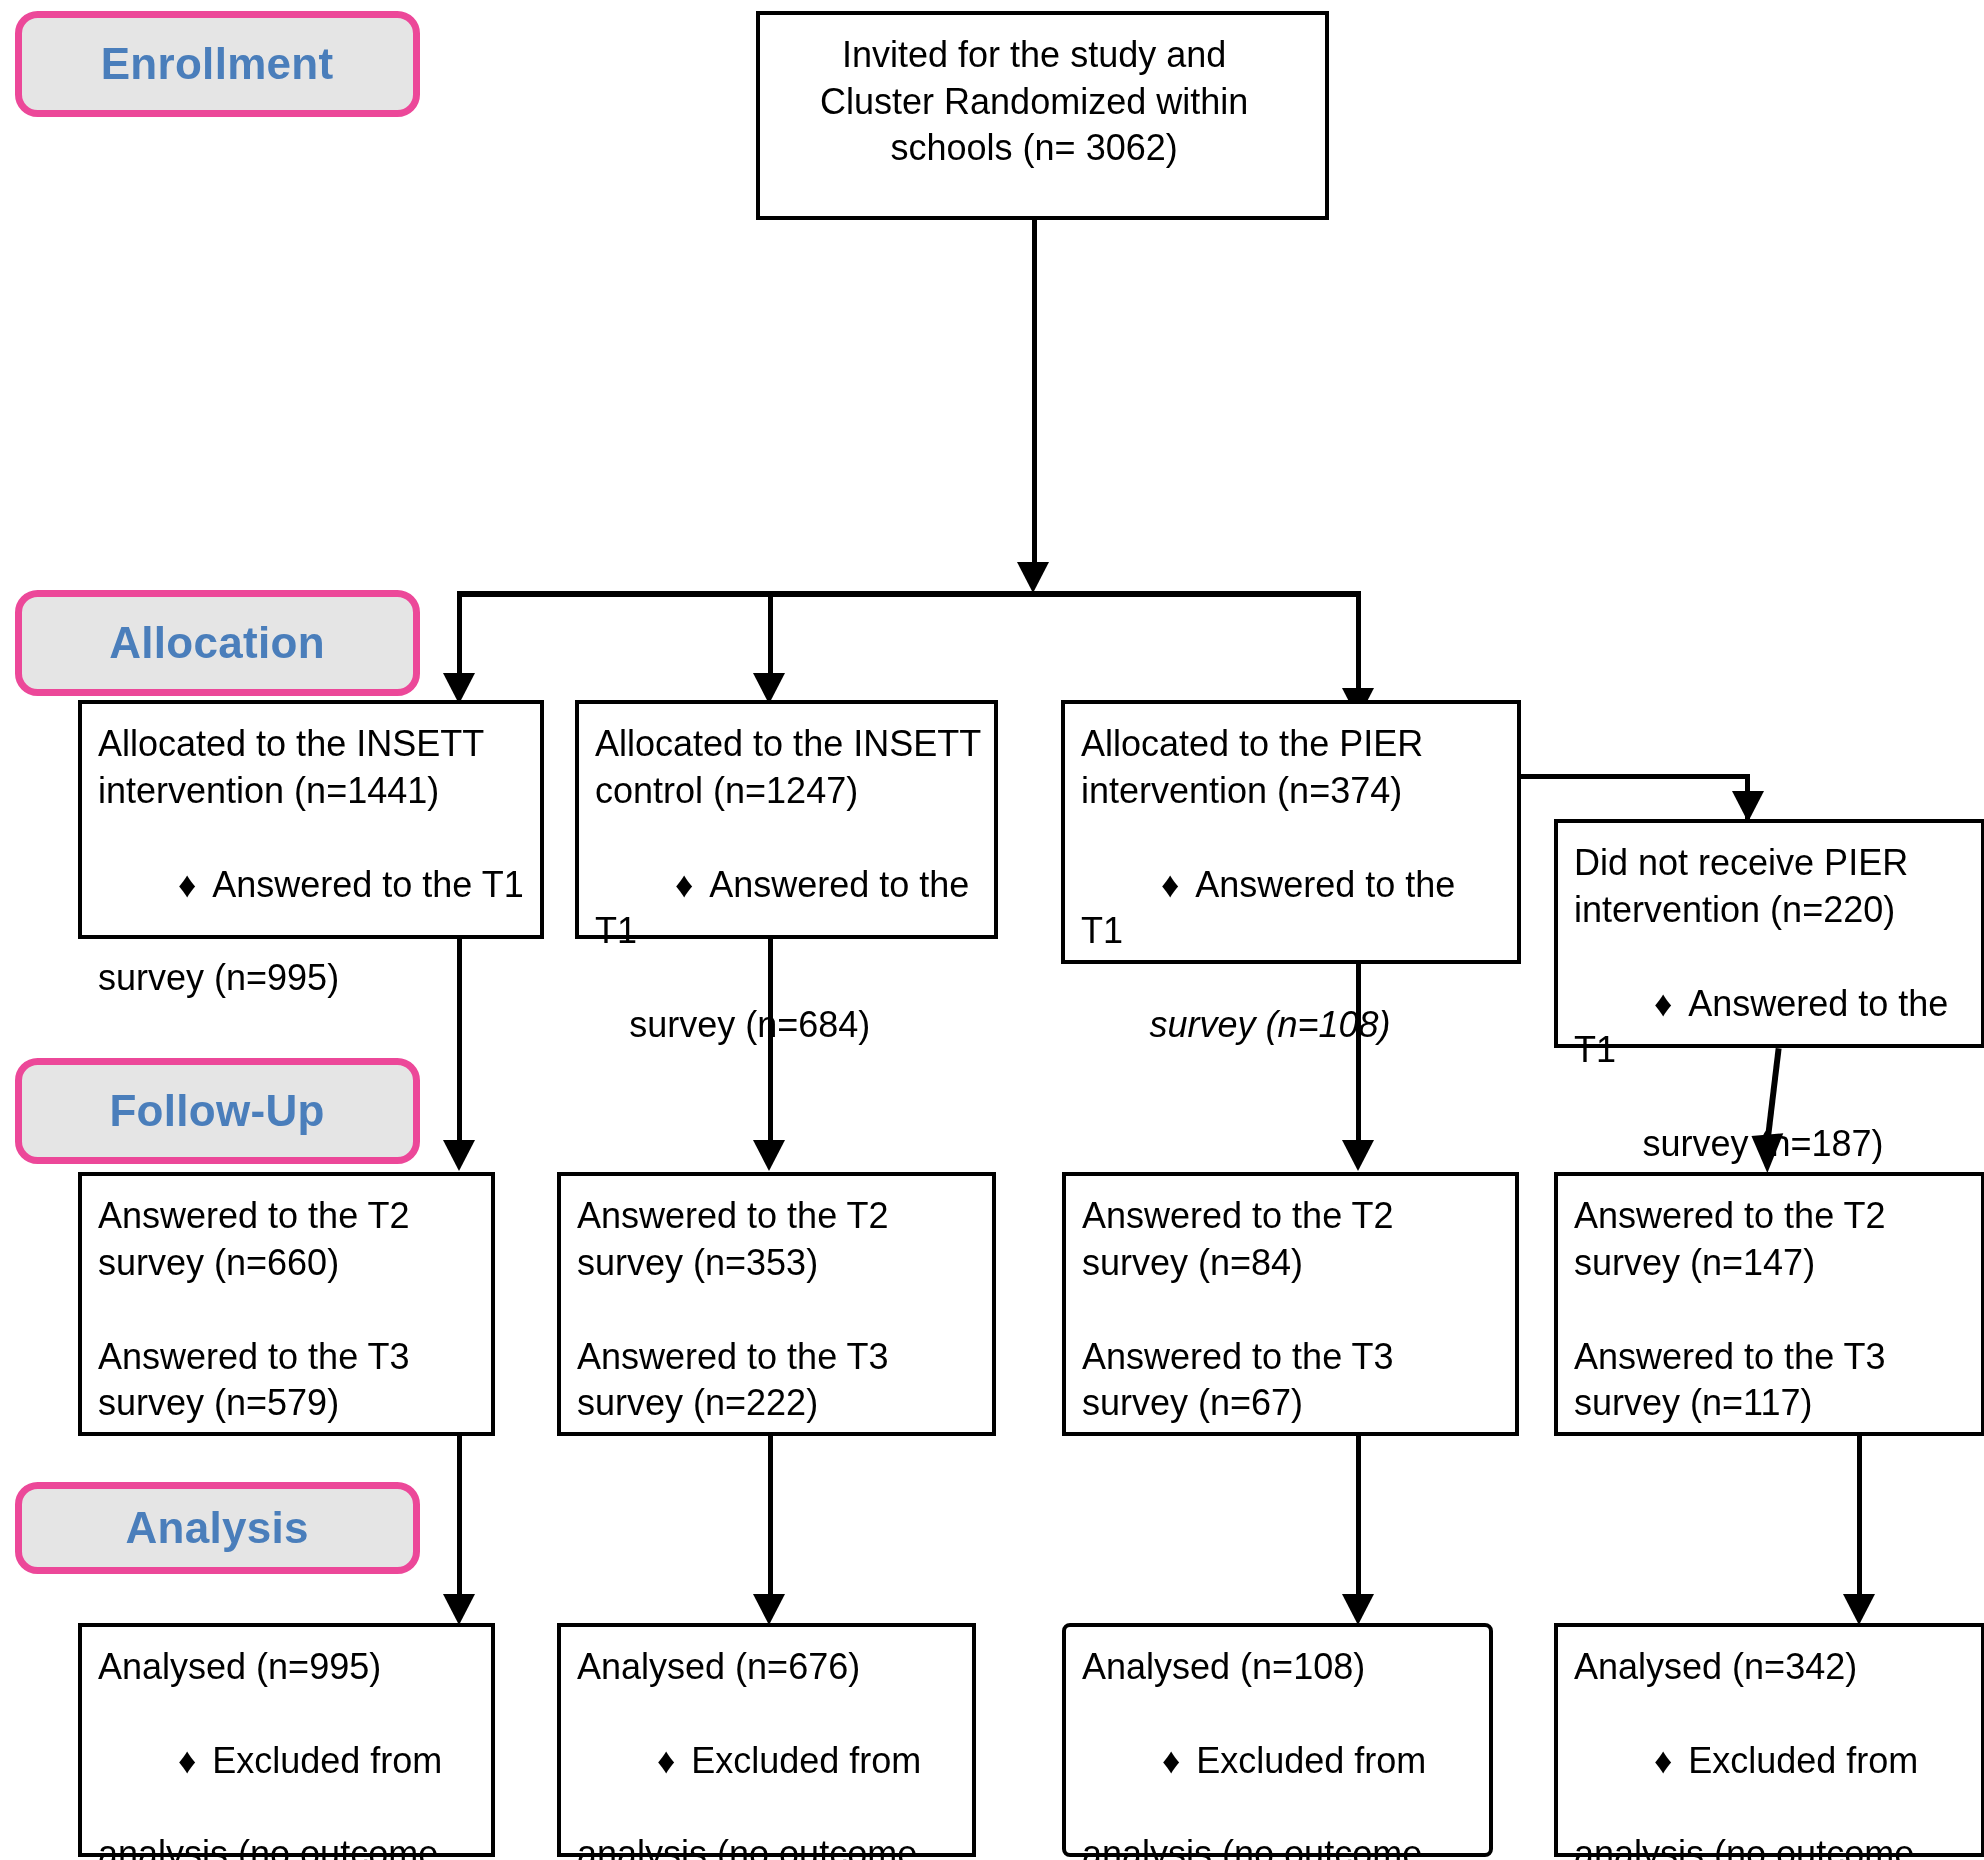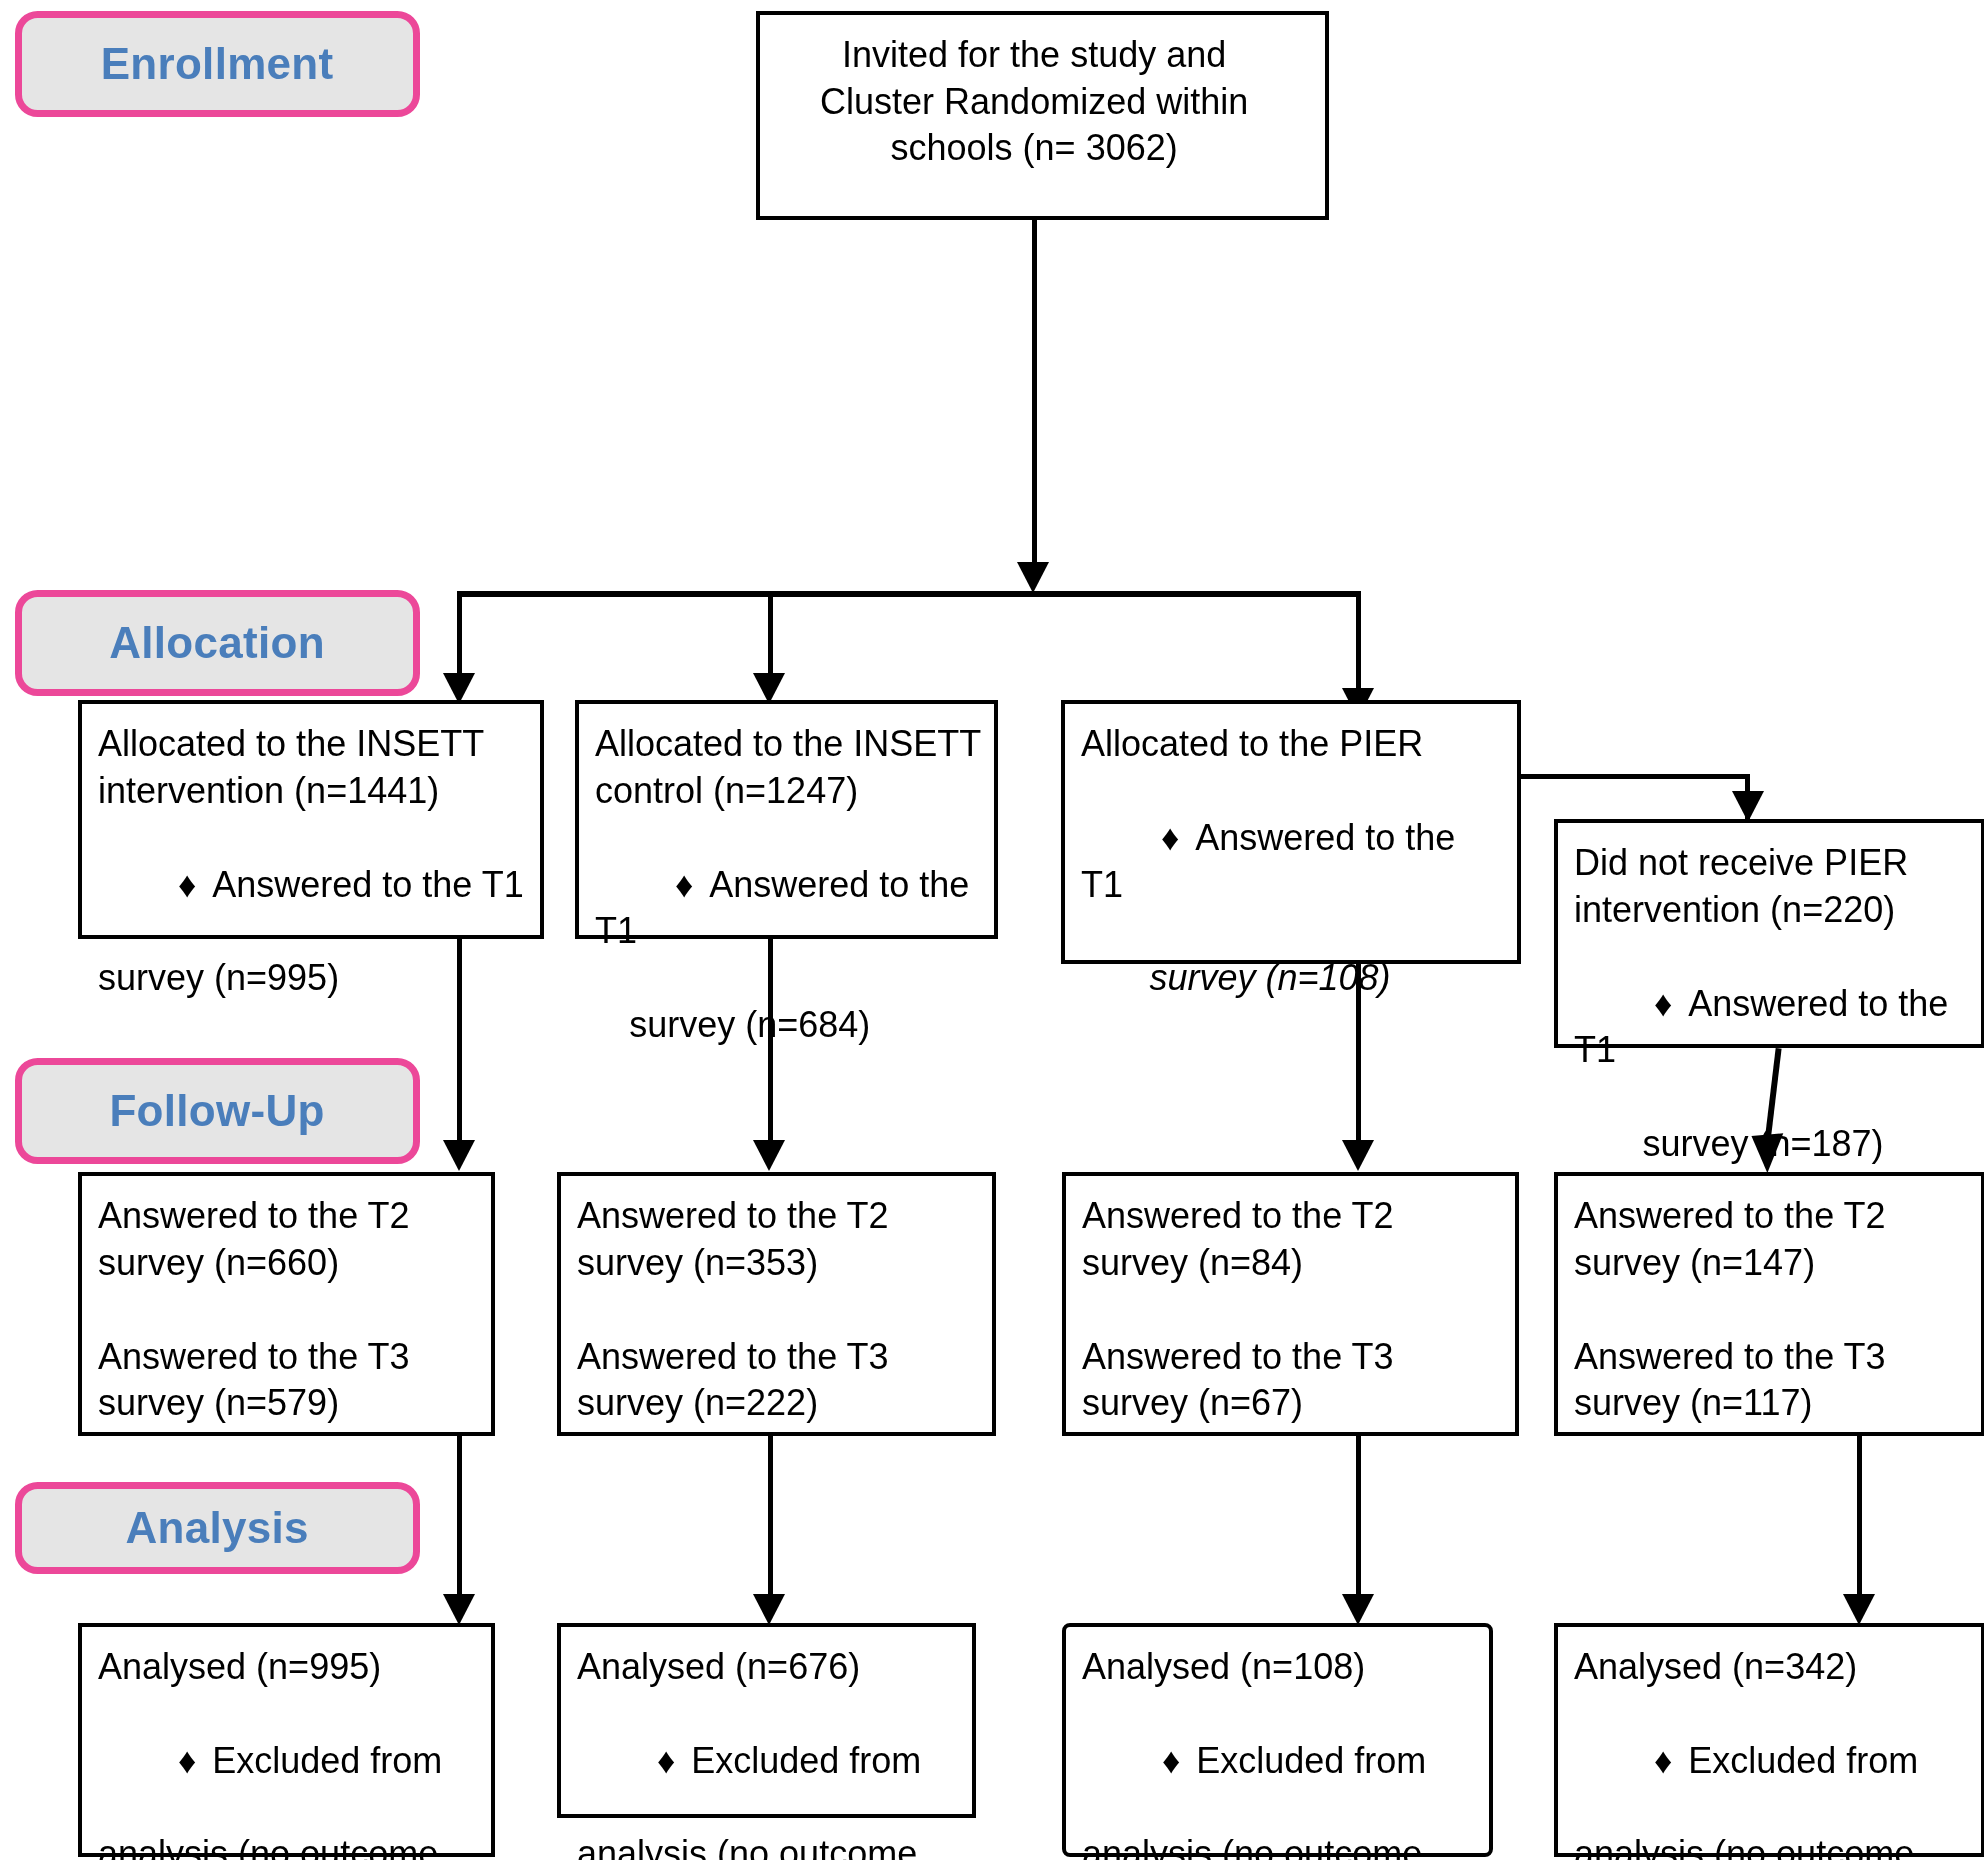--- a/index.html
+++ b/index.html
@@ -152,20 +152,21 @@
       <div class="line bullet-line">
         <span class="bullet-glyph">♦</span><span>Answered to the T1</span>
       </div>
       <div class="line" style="padding-left:0.95em;">survey (n=684)</div>
     </div>
   </div>
 
   <div class="flow-box" style="left:1061px; top:700px; width:460px; height:264px;">
     <div class="body">
       <div class="line">Allocated to the PIER</div>
+      <div class="line">intervention (n=374)</div>
       <div class="line bullet-line">
         <span class="bullet-glyph">♦</span><span>Answered to the T1</span>
       </div>
       <div class="line" style="padding-left:1.9em;font-style:italic;">survey (n=108)</div>
     </div>
   </div>
 
   <div class="hline" style="left:1517px; top:774px; width:233px; height:4.7px;"></div>
   <div class="vline" style="left:1745px; top:774px; height:88px;"></div>
   <div class="arrow-head" style="left:1732px; top:791px;"></div>
@@ -251,21 +252,21 @@
     <div class="body">
       <div class="line">Analysed (n=995)</div>
       <div class="line bullet-line">
         <span class="bullet-glyph">♦</span><span>Excluded from</span>
       </div>
       <div class="line">analysis (no outcome</div>
 
     </div>
   </div>
 
-  <div class="flow-box" style="left:557px; top:1623px; width:419px; height:195px;">
+  <div class="flow-box" style="left:557px; top:1623px; width:419px; height:234px;">
     <div class="body">
       <div class="line">Analysed (n=676)</div>
       <div class="line bullet-line">
         <span class="bullet-glyph">♦</span><span>Excluded from</span>
       </div>
       <div class="line">analysis (no outcome</div>
 
     </div>
   </div>
 

